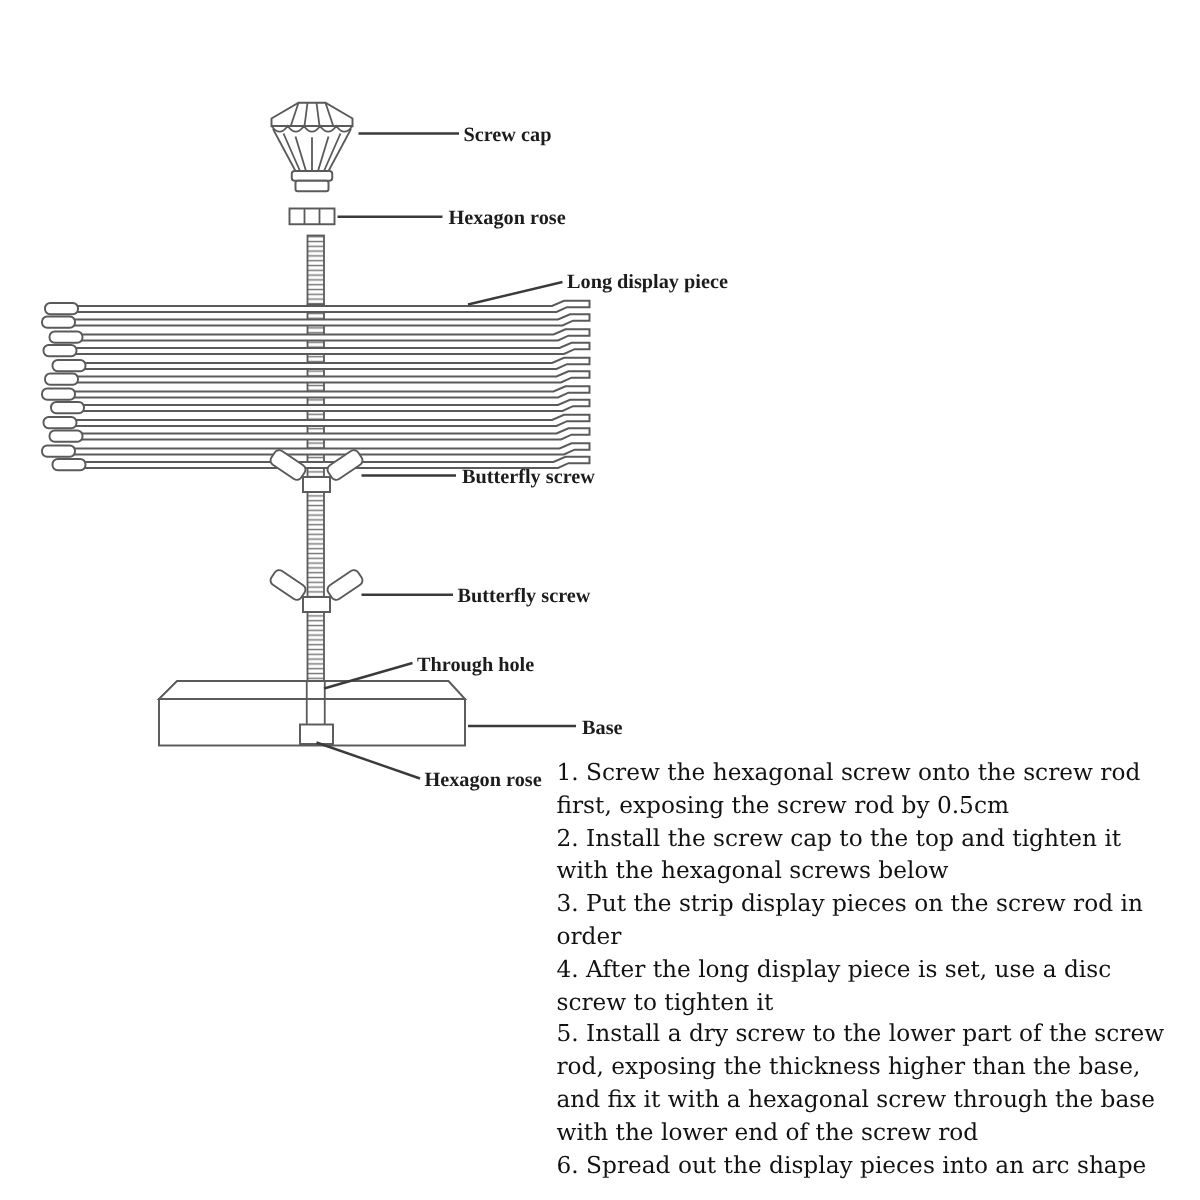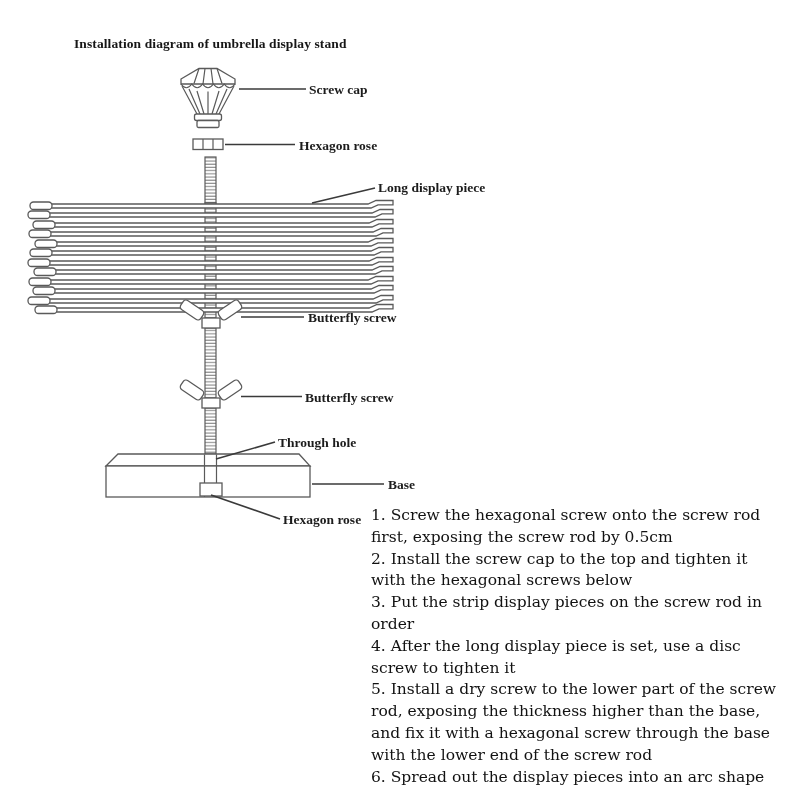--- a/index.html
+++ b/index.html
@@ -25,21 +25,20 @@
   .lbl {
     font-family:"Liberation Serif", serif; font-weight:bold;
     font-size:13.5px; fill:#1c1c1c;
   }
 </style>
 </head>
 <body>
 
 <div class="page">
 
-  <div class="title">Installation diagram of umbrella display stand</div>
 
   <svg id="diagram" width="800" height="560" viewBox="0 0 800 560" xmlns="http://www.w3.org/2000/svg">
     <defs>
       <pattern id="thr" width="12" height="3.2" patternUnits="userSpaceOnUse">
         <rect width="12" height="3.2" fill="#ffffff"></rect>
         <line x1="0" y1="1" x2="12" y2="1" stroke="#7a7a7a" stroke-width="1"></line>
       </pattern>
     </defs>
 
     <g>

